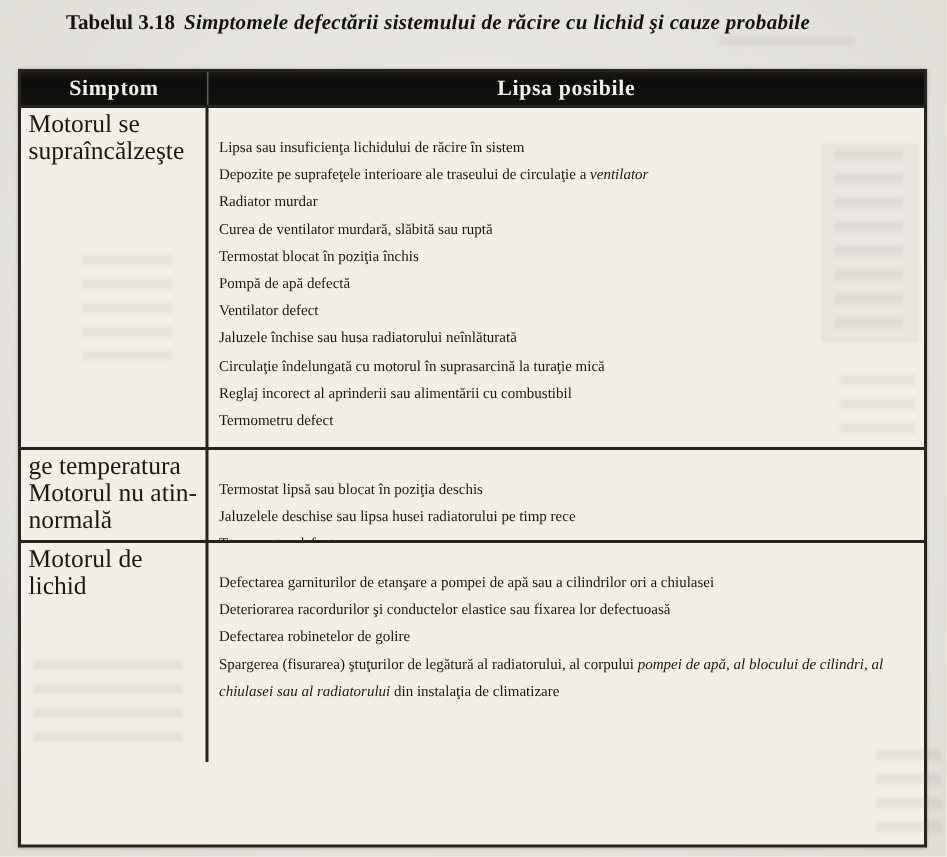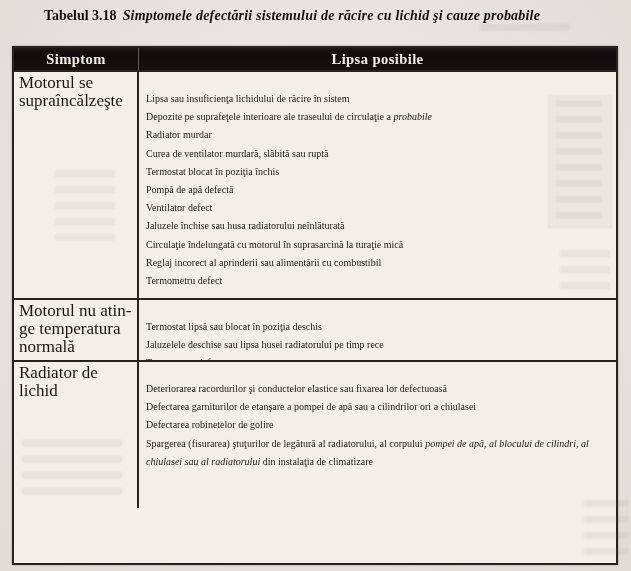--- a/index.html
+++ b/index.html
@@ -87,54 +87,54 @@
       <div class="th th-causes">Lipsa posibile</div>
     </div>
 
     <div class="trow row-0">
       <div class="td-symptom">
         <div>Motorul se</div>
         <div>supraîncălzeşte</div>
       </div>
       <div class="td-causes">
         <div class="cause">Lipsa sau insuficienţa lichidului de răcire în sistem</div>
-        <div class="cause"><span>Depozite pe suprafeţele interioare ale traseului de circulaţie a </span><span class="it">probabile</span></div>
+        <div class="cause"><span>Depozite pe suprafeţele interioare ale traseului de circulaţie a </span><span class="it">ventilator</span></div>
         <div class="cause">Radiator murdar</div>
         <div class="cause">Curea de ventilator murdară, slăbită sau ruptă</div>
         <div class="cause">Termostat blocat în poziţia închis</div>
         <div class="cause">Pompă de apă defectă</div>
         <div class="cause">Ventilator defect</div>
         <div class="cause">Jaluzele închise sau husa radiatorului neînlăturată</div>
         <div class="cause">Circulaţie îndelungată cu motorul în suprasarcină la turaţie mică</div>
         <div class="cause">Reglaj incorect al aprinderii sau alimentării cu combustibil</div>
         <div class="cause">Termometru defect</div>
       </div>
     </div>
 
     <div class="trow row-1">
       <div class="td-symptom">
+        <div>ge temperatura</div>
         <div>Motorul nu atin-</div>
-        <div>ge temperatura</div>
         <div>normală</div>
       </div>
       <div class="td-causes">
         <div class="cause">Termostat lipsă sau blocat în poziţia deschis</div>
         <div class="cause">Jaluzelele deschise sau lipsa husei radiatorului pe timp rece</div>
         <div class="cause">Termometru defect</div>
       </div>
     </div>
 
     <div class="trow row-2">
       <div class="td-symptom">
-        <div>Radiator de</div>
+        <div>Motorul de</div>
         <div>lichid</div>
       </div>
       <div class="td-causes">
+        <div class="cause">Defectarea garniturilor de etanşare a pompei de apă sau a cilindrilor ori a chiulasei</div>
         <div class="cause">Deteriorarea racordurilor şi conductelor elastice sau fixarea lor defectuoasă</div>
-        <div class="cause">Defectarea garniturilor de etanşare a pompei de apă sau a cilindrilor ori a chiulasei</div>
         <div class="cause">Defectarea robinetelor de golire</div>
         <div class="cause"><span>Spargerea (fisurarea) ştuţurilor de legătură al radiatorului, al corpului </span><span class="it">pompei de apă, al blocului de cilindri, al chiulasei sau al radiatorului</span><span> din instalaţia de climatizare</span></div>
       </div>
     </div>
 
 
   </div>
 
   <div class="ghost ghost-box" style="left:548px;top:96px;width:62px;height:130px;"></div>
   <div class="ghost ghost-lines" style="left:556px;top:100px;width:46px;height:120px;"></div>

